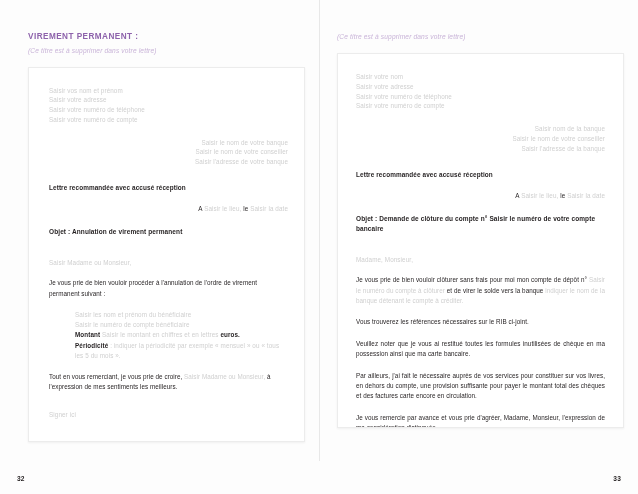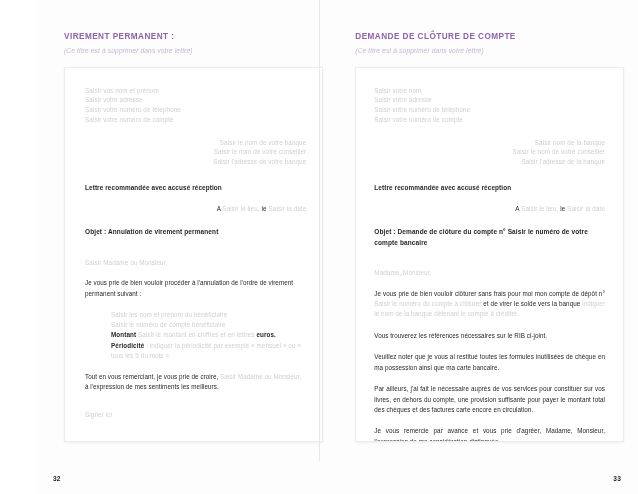--- a/index.html
+++ b/index.html
@@ -19,21 +19,21 @@
     inset: 0;
     display: flex;
   }
   .page {
     position: relative;
     width: 319px;
     height: 494px;
     background: #fdfdfd;
     box-sizing: border-box;
   }
-  .page-left  { padding: 0 14px 7px 28px; margin-left: 36px; }
+  .page-left  { padding: 0 14px 7px 28px; }
   .page-right { padding: 0 14px 0 18px; background: #fdfdfd; }
   .gutter {
     position: absolute;
     left: 319px;
     top: 0;
     width: 1px;
     height: 461px;
     background: #e8e8e8;
     z-index: 5;
   }
@@ -192,21 +192,20 @@
       <div class="sign">Signer ici</div>
 
     </div>
 
     <div class="folio folio-left">32</div>
   </div>
 
   <div class="page page-right">
 
     <div class="head-block">
-      <div class="head-line">DEMANDE DE CLÔTURE DE COMPTE</div>
       <div class="head-sub">(Ce titre est à supprimer dans votre lettre)</div>
     </div>
 
     <div class="card card-right">
 
       <div class="block-sender">
         <div class="ln ln-addr ph">Saisir votre nom</div>
         <div class="ln ln-addr ph">Saisir votre adresse</div>
         <div class="ln ln-addr ph">Saisir votre numéro de téléphone</div>
         <div class="ln ln-addr ph">Saisir votre numéro de compte</div>

